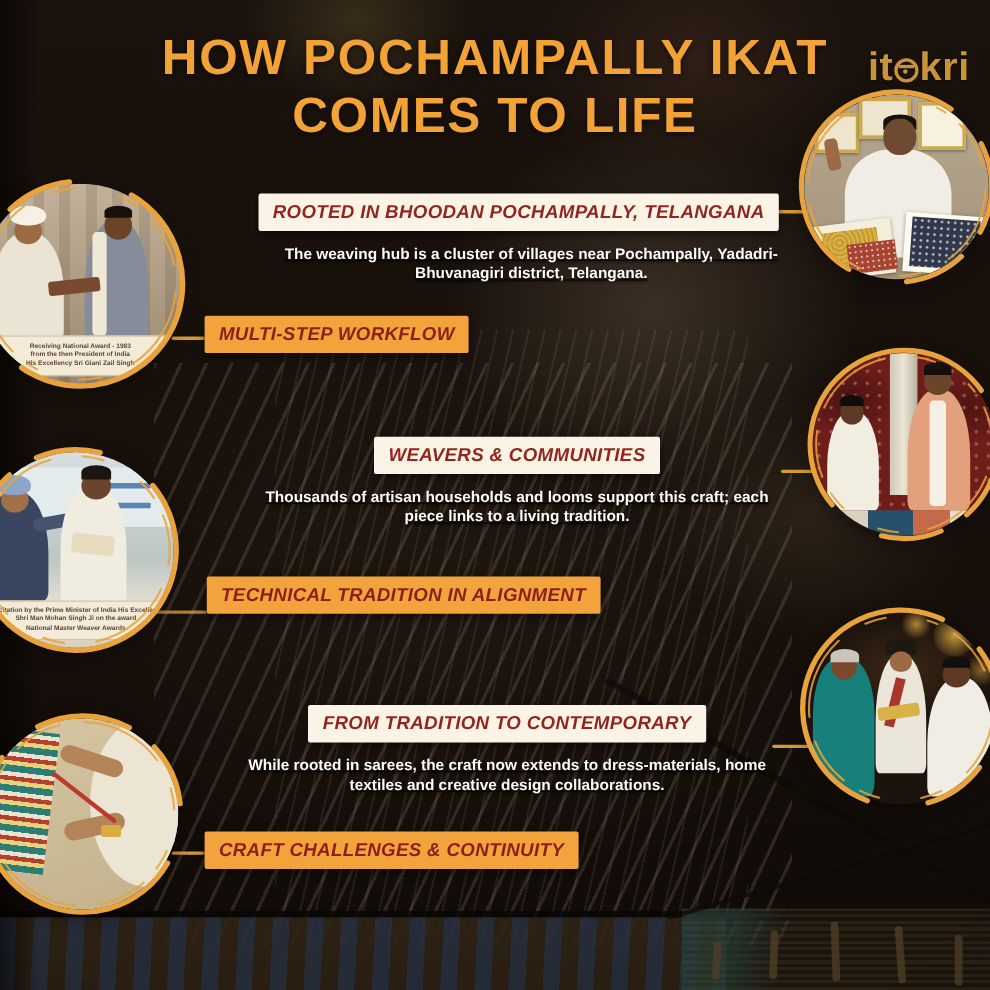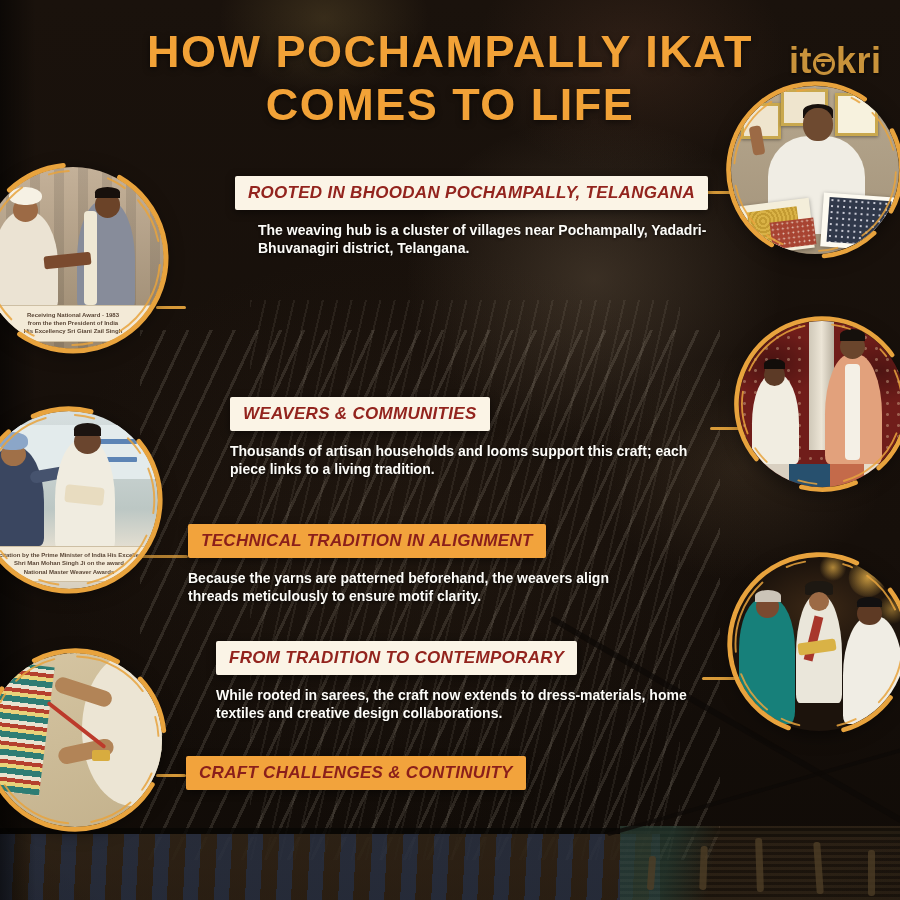--- a/index.html
+++ b/index.html
@@ -34,21 +34,21 @@
     text-align:center;color:#F2A237;font-size:45px;line-height:1.17;font-weight:700;
     letter-spacing:1.5px;text-shadow:0 2px 6px rgba(0,0,0,.55);}
   .logo{position:absolute;left:789px;top:40px;color:#C9933B;font-size:36px;font-weight:700;
     letter-spacing:.5px;text-shadow:0 1px 3px rgba(0,0,0,.6);}
   .logo-o{display:inline-block;width:16px;height:16px;border:3.5px solid #C9933B;border-radius:50%;
     margin:0 1px;vertical-align:-2px;position:relative;}
   .logo-o::before{content:"";position:absolute;left:1px;right:1px;top:3px;height:2.5px;background:#C9933B;}
   .logo-o::after{content:"";position:absolute;left:5px;top:7px;width:4px;height:4px;border-radius:50%;background:#C9933B;}
   
   .section{position:absolute;}
-  .section.right{text-align:left;}
+  .section.right{text-align:center;text-decoration:underline;}
   .section.left{text-align:left;}
   .banner{display:inline-block;padding:7px 13px;border-radius:2px;font-size:17px;font-weight:700;
     font-style:italic;letter-spacing:.3px;box-shadow:0 2px 8px rgba(0,0,0,.5);white-space:nowrap;}
   .banner.orange{background:#F2A33C;color:#8A1F1B;}
   .banner.cream{background:#FBF4E6;color:#93241E;}
   .sbody{margin-top:11px;color:#FDFCF8;font-size:14px;font-weight:700;line-height:1.3;
     text-shadow:0 1px 3px rgba(0,0,0,.75);}
   .section.right .sbody{margin-left:auto;}
   .connector{position:absolute;height:3px;background:#E3A23C;border-radius:2px;opacity:.95;}
   
@@ -145,30 +145,30 @@
   <div class="connector" style="left:122px;top:555px;width:66px;opacity:.75"></div>
   <div class="connector" style="left:702px;top:677px;width:36px"></div>
   <div class="connector" style="left:156px;top:774px;width:30px"></div>
 
   <div class="section right" style="top:176px;right:192px">
     <div class="banner cream">ROOTED IN BHOODAN POCHAMPALLY, TELANGANA</div>
     <div class="sbody" style="width:450px">The weaving hub is a cluster of villages near Pochampally, Yadadri-Bhuvanagiri district, Telangana.</div>
   </div>
 
   <div class="section left" style="top:287px;left:186px">
+    <div class="banner orange">MULTI-STEP WORKFLOW</div>
   </div>
 
   <div class="section right" style="top:397px;right:190px">
     <div class="banner cream">WEAVERS &amp; COMMUNITIES</div>
     <div class="sbody" style="width:480px">Thousands of artisan households and looms support this craft; each piece links to a living tradition.</div>
   </div>
 
   <div class="section left" style="top:524px;left:188px">
     <div class="banner orange">TECHNICAL TRADITION IN ALIGNMENT</div>
-    <div class="sbody" style="width:470px">Because the yarns are patterned beforehand, the weavers align threads meticulously to ensure motif clarity.</div>
   </div>
 
   <div class="section right" style="top:641px;right:194px">
     <div class="banner cream">FROM TRADITION TO CONTEMPORARY</div>
     <div class="sbody" style="width:490px">While rooted in sarees, the craft now extends to dress-materials, home textiles and creative design collaborations.</div>
   </div>
 
   <div class="section left" style="top:756px;left:186px">
     <div class="banner orange">CRAFT CHALLENGES &amp; CONTINUITY</div>
   </div>

